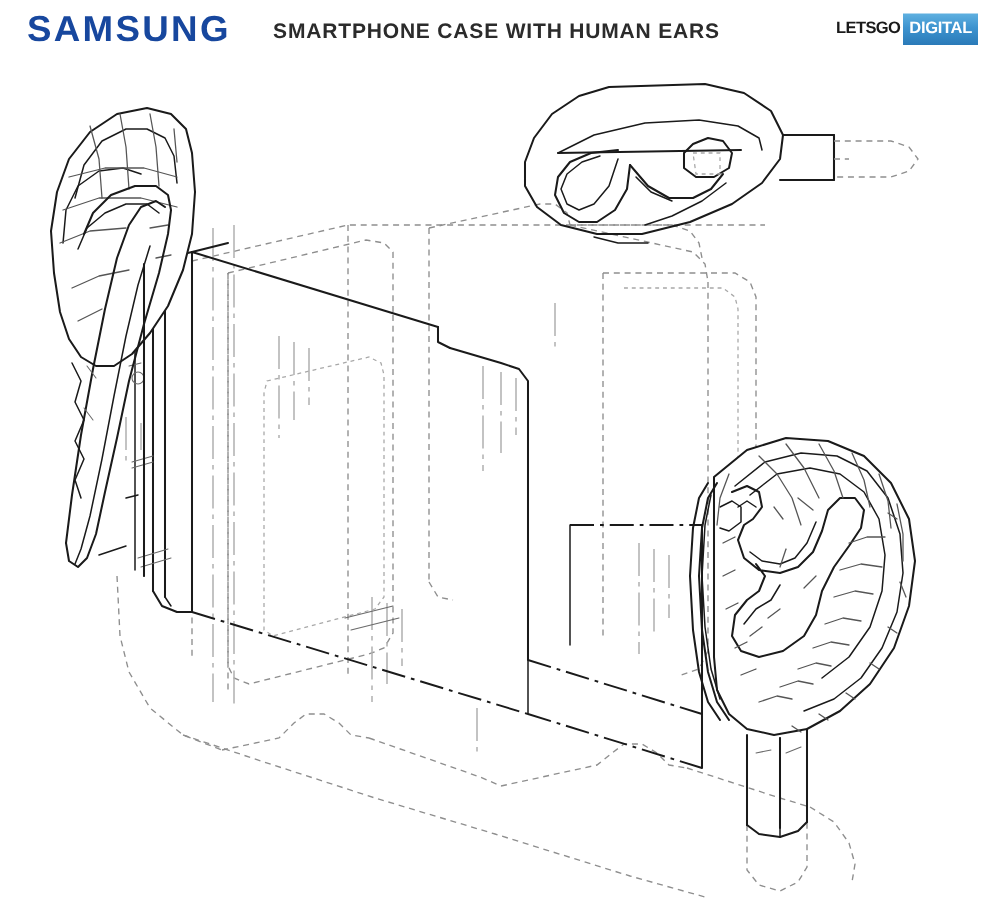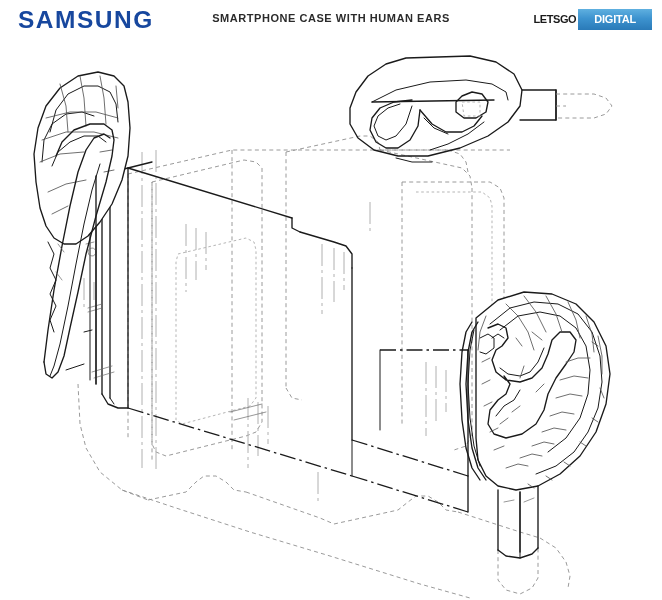--- a/index.html
+++ b/index.html
@@ -27,39 +27,39 @@
     color:#17479e;
     line-height:24px;
     transform:scaleX(1.02);
     transform-origin:left center;
     white-space:nowrap;
   }
   #page-title{
     position:absolute;left:0;top:12px;width:662px;
     text-align:center;
     font-family:"Liberation Sans", sans-serif;
-    font-size:11px;
+    font-size:14px;
     font-weight:600;
     letter-spacing:0.55px;
     color:#2b2b2b;
     white-space:nowrap;
   }
   #lgd-logo{
     position:absolute;right:10px;top:9px;
     display:flex;align-items:stretch;height:21px;
     font-family:"Liberation Sans", sans-serif;
     font-weight:bold;font-size:11px;line-height:21px;
   }
   #lgd-letsgo{
     color:#1a1a1a;letter-spacing:-0.4px;padding-right:2px;
   }
   #lgd-digital{
     color:#ffffff;letter-spacing:-0.2px;
     background:linear-gradient(180deg,#5fb0e0 0%,#3d93cf 45%,#2a7ab8 100%);
-    padding:0 16px;
+    padding:0 4px;
   }
 
   
   #drawing{
     position:absolute;left:0;top:32px;width:662px;height:568px;
   }
   #drawing svg{display:block;}
 </style>
 </head>
 <body>

